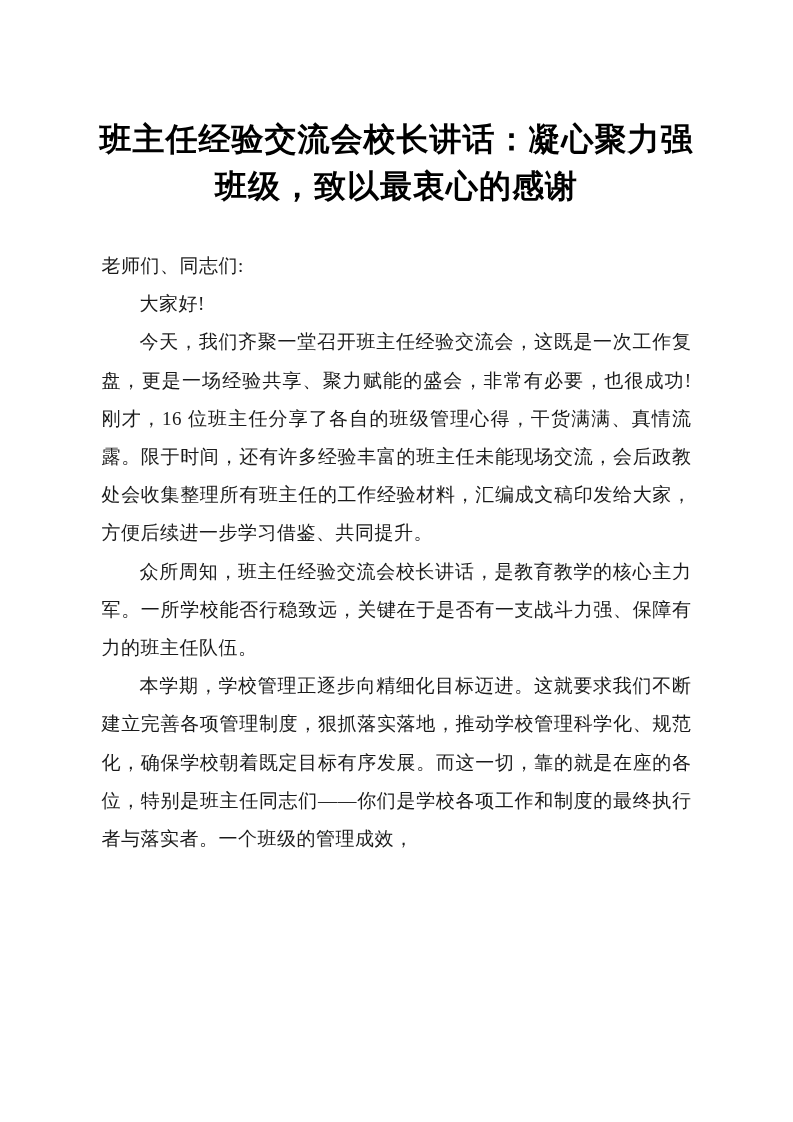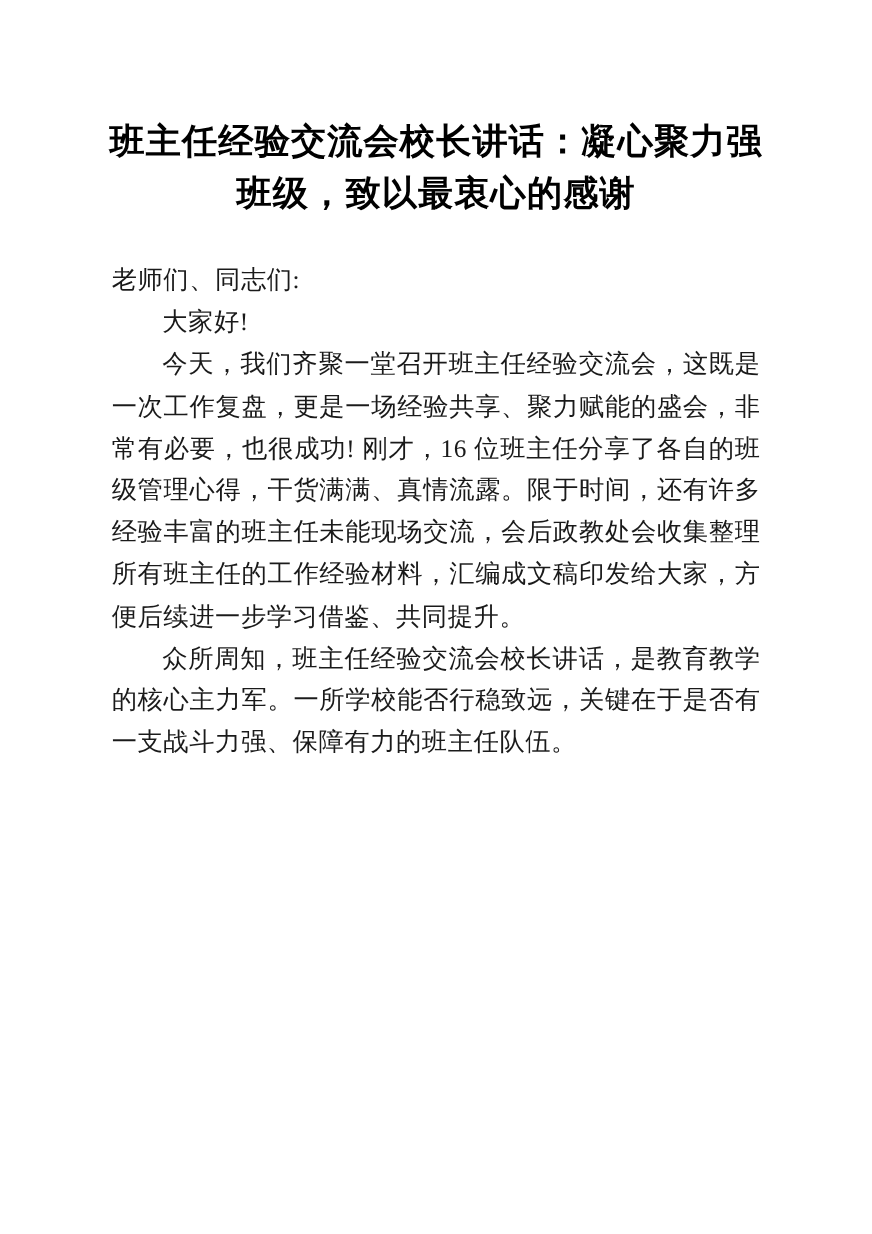--- a/index.html
+++ b/index.html
@@ -10,42 +10,42 @@
   }
   html, body {
     margin: 0;
     padding: 0;
     background: var(--page-bg);
   }
   .page {
     position: relative;
     width: 793px;
     height: 914px;
-    margin: 5px auto;
+    margin: 16px auto;
     background: var(--page-bg);
     overflow: hidden;
     font-family: "Liberation Serif", "DejaVu Serif", serif;
   }
   .doc-title {
     margin: 0;
     padding: 100px 88px 0 88px;
     font-size: 32px;
     line-height: 47px;
     font-weight: 700;
     text-align: center;
     color: var(--title-color);
     letter-spacing: 1px;
   }
   .doc-body {
     width: 590px;
     margin: 37px auto 0 auto;
   }
   .doc-body p.para {
     margin: 0;
-    font-size: 23px;
+    font-size: 19px;
     line-height: 38.2px;
     text-align: justify;
     color: var(--text-color);
     letter-spacing: 0.5px;
   }
   .doc-body p.para.indent {
     text-indent: 2em;
   }
   .page-footer {
     position: absolute;
@@ -74,19 +74,20 @@
   <h1 class="doc-title">
     <span>班主任经验交流会校长讲话：凝心聚力强</span><br>
     <span>班级，致以最衷心的感谢</span>
   </h1>
 
   <div class="doc-body">
       <p class="para">老师们、同志们:</p>
       <p class="para indent">大家好!</p>
       <p class="para indent">今天，我们齐聚一堂召开班主任经验交流会，这既是一次工作复盘，更是一场经验共享、聚力赋能的盛会，非常有必要，也很成功! 刚才，16 位班主任分享了各自的班级管理心得，干货满满、真情流露。限于时间，还有许多经验丰富的班主任未能现场交流，会后政教处会收集整理所有班主任的工作经验材料，汇编成文稿印发给大家，方便后续进一步学习借鉴、共同提升。</p>
       <p class="para indent">众所周知，班主任经验交流会校长讲话，是教育教学的核心主力军。一所学校能否行稳致远，关键在于是否有一支战斗力强、保障有力的班主任队伍。</p>
+      <p class="para indent">本学期，学校管理正逐步向精细化目标迈进。这就要求我们不断建立完善各项管理制度，狠抓落实落地，推动学校管理科学化、规范化，确保学校朝着既定目标有序发展。而这一切，靠的就是在座的各位，特别是班主任同志们——你们是学校各项工作和制度的最终执行者与落实者。一个班级的管理成效，</p>
     </div>
 
   <div class="page-footer">
     <span class="dash">—</span><span class="num">1</span><span class="dash">—</span>
   </div>
 
 </div>
 
 </body></html>

